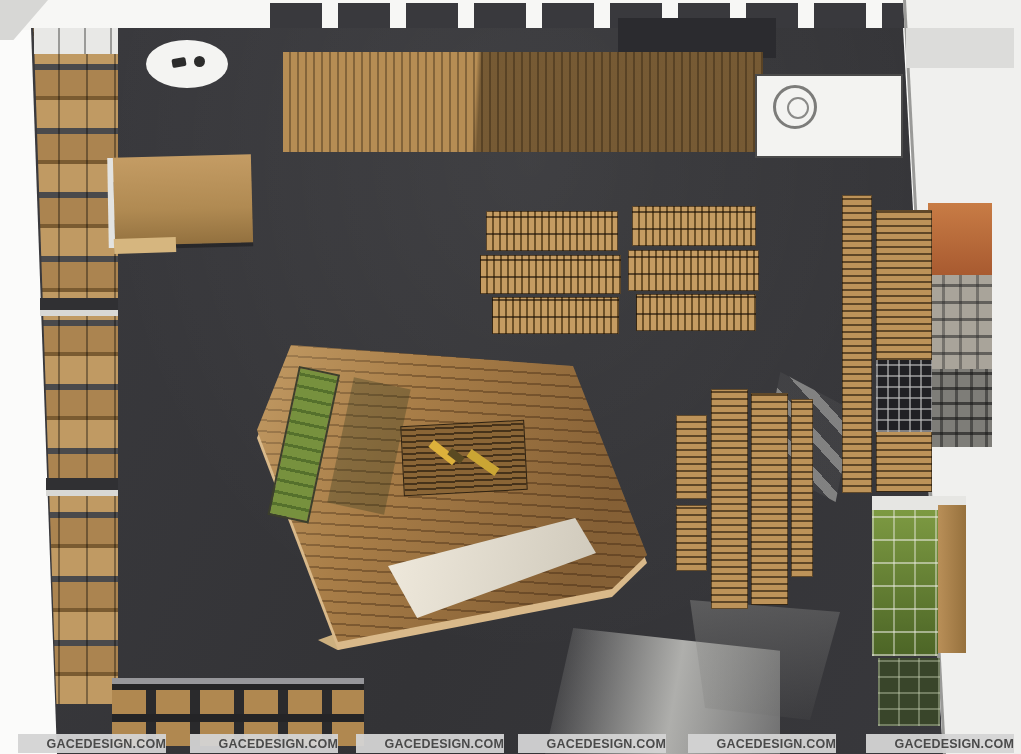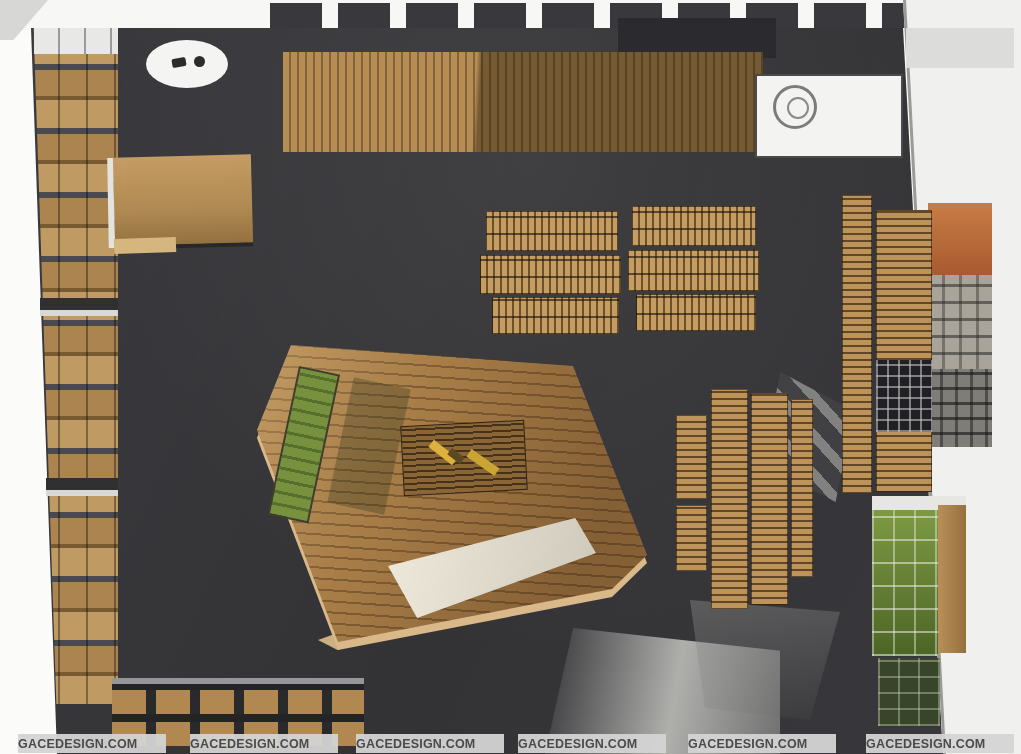--- a/index.html
+++ b/index.html
@@ -157,21 +157,21 @@
   
   .bottom-shelves-cap{left:112px;top:678px;width:252px;height:8px;background:#96969a;}
   .bottom-shelves{left:112px;top:684px;width:252px;height:62px;background-color:#2c2c2e;
     background-image:
       repeating-linear-gradient(0deg,rgba(44,44,46,0) 0 24px,#242426 24px 32px),
       repeating-linear-gradient(90deg,#b08850 0 34px,#2a2a2c 34px 44px);}
 
   
   .wm{position:absolute;top:734px;height:19px;width:148px;
     background:rgba(212,212,212,0.95);color:#4a4a4a;
-    display:flex;align-items:center;justify-content:flex-start;
+    display:flex;align-items:center;justify-content:flex-end;
     font:700 12.5px "Liberation Sans",sans-serif;letter-spacing:0.2px;}
   .wm1{left:18px;} .wm2{left:190px;} .wm3{left:356px;}
   .wm4{left:518px;} .wm5{left:688px;} .wm6{left:866px;}
 </style>
 </head>
 <body>
 
 <div class="scene">
 
   <div class="abs ceiling-strip"></div>

